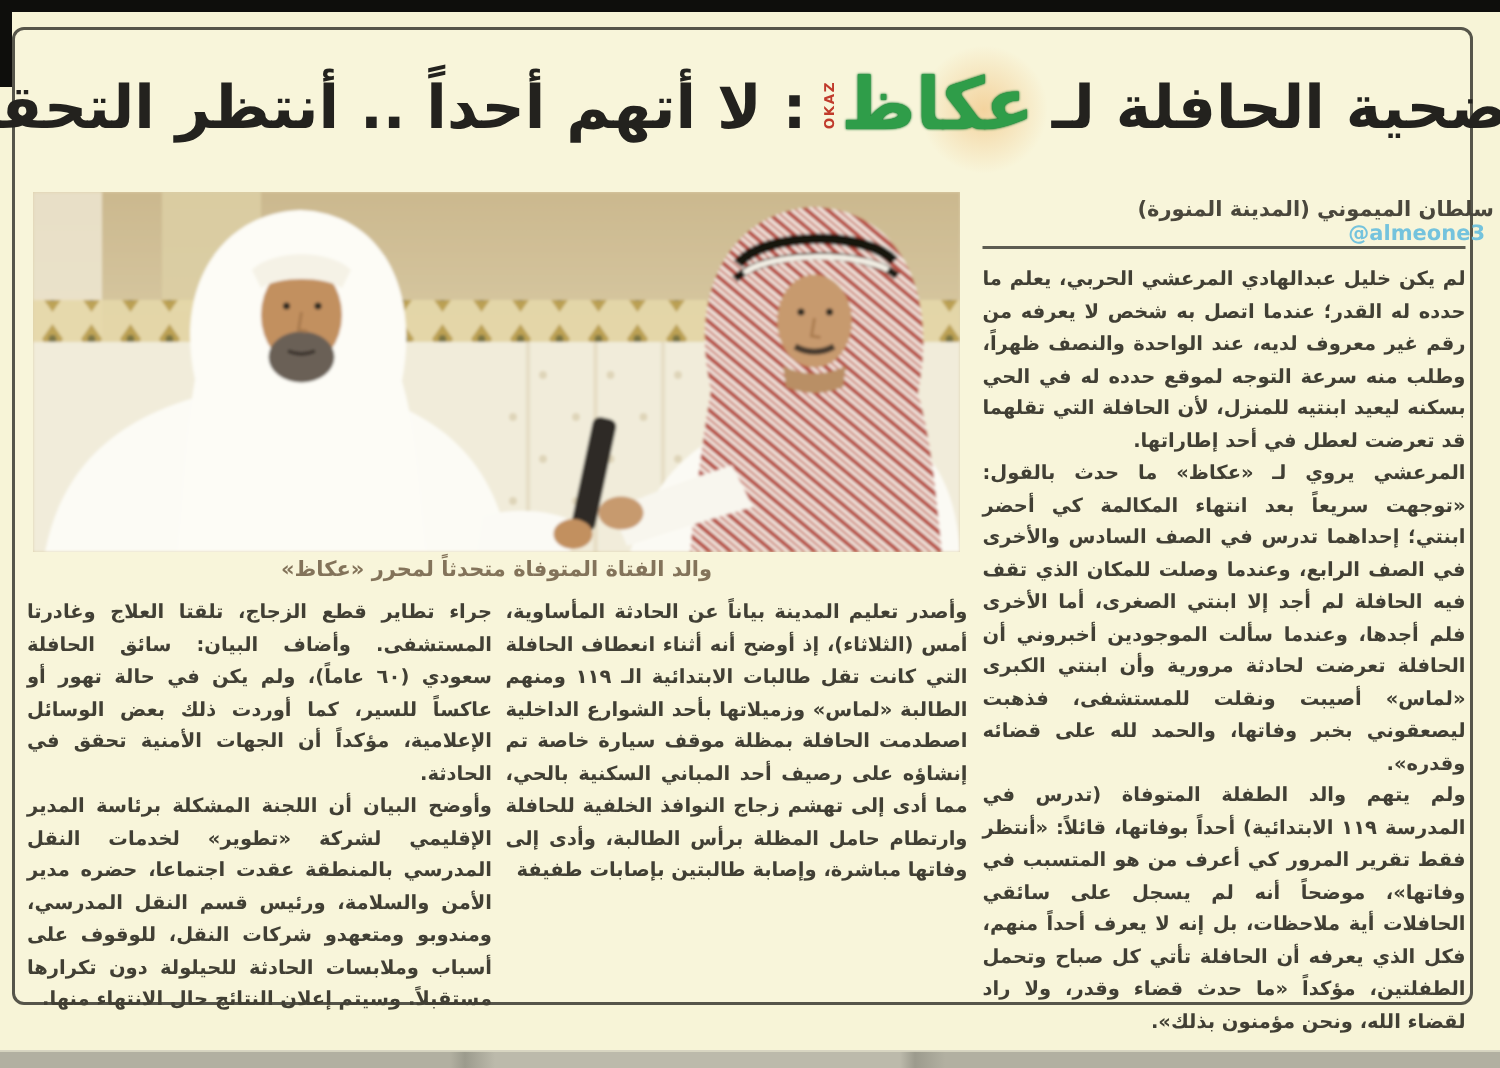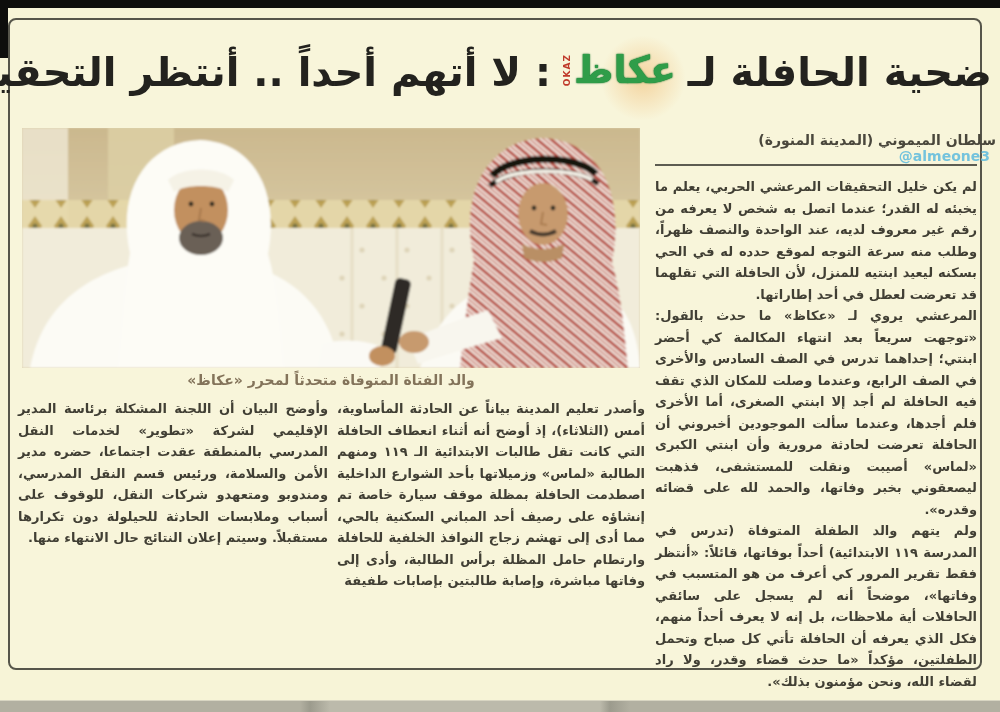--- a/index.html
+++ b/index.html
@@ -19,21 +19,21 @@
   .headline{
     position:absolute;left:26px;top:28px;width:944px;height:88px;
     display:flex;align-items:center;justify-content:center;
     direction:rtl;gap:8px;
     font-weight:900;font-size:40px;color:#23221e;letter-spacing:-1px;
     white-space:nowrap;
   }
   .okaz-logo{position:relative;display:inline-flex;align-items:center;margin:0 4px;top:-2px;}
   .okaz-sun{position:absolute;right:-10px;top:-16px;width:86px;height:86px;border-radius:50%;
     background:radial-gradient(circle,rgba(242,200,138,.75) 0%,rgba(242,200,138,0) 70%);}
-  .okaz-ar{position:relative;font-size:38px;font-weight:900;color:#2f9d49;line-height:1;
+  .okaz-ar{position:relative;font-size:48px;font-weight:900;color:#2f9d49;line-height:1;
     text-shadow:0 0 1px #177a31,0 0 2px #177a31;}
   .okaz-en{position:relative;writing-mode:vertical-rl;transform:rotate(180deg);
     font-size:9px;font-weight:bold;color:#c03a2b;letter-spacing:1px;margin-right:2px;line-height:1;}
   
   .byline{
     position:absolute;left:666px;top:132px;width:330px;direction:rtl;text-align:right;
     font-size:14px;font-weight:bold;color:#4a473c;
   }
   .byline .handle{color:#74c3dd;font-weight:bold;unicode-bidi:embed;direction:ltr;display:inline-block;margin-right:6px;}
   .byline-rule{position:absolute;left:655px;top:164px;width:322px;height:2px;background:#5d5c51;}
@@ -164,26 +164,27 @@
       <ellipse cx="392" cy="214" rx="15" ry="11" fill="#c79a6e"></ellipse>
       <rect x="366" y="150" width="16" height="76" rx="5" transform="rotate(12 374 188)" fill="#2d2b26"></rect>
       <path d="M300 216 C 322 210 346 212 364 221 L 358 240 L 296 240 Z" fill="#fbfaf5"></path>
       <ellipse cx="360" cy="228" rx="13" ry="10" fill="#c2905f"></ellipse>
     </g>
   </svg>
 </div>
 <div class="caption">والد الفتاة المتوفاة متحدثاً لمحرر «عكاظ»</div>
 
 <div class="col col-right">
-  <p>لم يكن خليل التحقيقات المرعشي الحربي، يعلم ما يخبئه له القدر؛ عندما اتصل به شخص لا يعرفه من رقم غير معروف لديه، عند الواحدة والنصف ظهراً، وطلب منه سرعة التوجه لموقع حدده له في الحي بسكنه ليعيد ابنتيه للمنزل، لأن الحافلة التي تقلهما قد تعرضت لعطل في أحد إطاراتها.</p>
+  <p>لم يكن خليل عبدالهادي المرعشي الحربي، يعلم ما حدده له القدر؛ عندما اتصل به شخص لا يعرفه من رقم غير معروف لديه، عند الواحدة والنصف ظهراً، وطلب منه سرعة التوجه لموقع حدده له في الحي بسكنه ليعيد ابنتيه للمنزل، لأن الحافلة التي تقلهما قد تعرضت لعطل في أحد إطاراتها.</p>
   <p>المرعشي يروي لـ «عكاظ» ما حدث بالقول: «توجهت سريعاً بعد انتهاء المكالمة كي أحضر ابنتي؛ إحداهما تدرس في الصف السادس والأخرى في الصف الرابع، وعندما وصلت للمكان الذي تقف فيه الحافلة لم أجد إلا ابنتي الصغرى، أما الأخرى فلم أجدها، وعندما سألت الموجودين أخبروني أن الحافلة تعرضت لحادثة مرورية وأن ابنتي الكبرى «لماس» أصيبت ونقلت للمستشفى، فذهبت ليصعقوني بخبر وفاتها، والحمد لله على قضائه وقدره».</p>
   <p>ولم يتهم والد الطفلة المتوفاة (تدرس في المدرسة ١١٩ الابتدائية) أحداً بوفاتها، قائلاً: «أنتظر فقط تقرير المرور كي أعرف من هو المتسبب في وفاتها»، موضحاً أنه لم يسجل على سائقي الحافلات أية ملاحظات، بل إنه لا يعرف أحداً منهم، فكل الذي يعرفه أن الحافلة تأتي كل صباح وتحمل الطفلتين، مؤكداً «ما حدث قضاء وقدر، ولا راد لقضاء الله، ونحن مؤمنون بذلك».</p>
 </div>
 
 <div class="col col-middle">
   <p>وأصدر تعليم المدينة بياناً عن الحادثة المأساوية، أمس (الثلاثاء)، إذ أوضح أنه أثناء انعطاف الحافلة التي كانت تقل طالبات الابتدائية الـ ١١٩ ومنهم الطالبة «لماس» وزميلاتها بأحد الشوارع الداخلية اصطدمت الحافلة بمظلة موقف سيارة خاصة تم إنشاؤه على رصيف أحد المباني السكنية بالحي، مما أدى إلى تهشم زجاج النوافذ الخلفية للحافلة وارتطام حامل المظلة برأس الطالبة، وأدى إلى وفاتها مباشرة، وإصابة طالبتين بإصابات طفيفة</p>
 </div>
 
 <div class="col col-left">
+  <p>جراء تطاير قطع الزجاج، تلقتا العلاج وغادرتا المستشفى. وأضاف البيان: سائق الحافلة سعودي (٦٠ عاماً)، ولم يكن في حالة تهور أو عاكساً للسير، كما أوردت ذلك بعض الوسائل الإعلامية، مؤكداً أن الجهات الأمنية تحقق في الحادثة.</p>
   <p>وأوضح البيان أن اللجنة المشكلة برئاسة المدير الإقليمي لشركة «تطوير» لخدمات النقل المدرسي بالمنطقة عقدت اجتماعا، حضره مدير الأمن والسلامة، ورئيس قسم النقل المدرسي، ومندوبو ومتعهدو شركات النقل، للوقوف على أسباب وملابسات الحادثة للحيلولة دون تكرارها مستقبلاً. وسيتم إعلان النتائج حال الانتهاء منها.</p>
 </div>
 
 <div class="bottom-strip"></div>
 
 </body></html>

